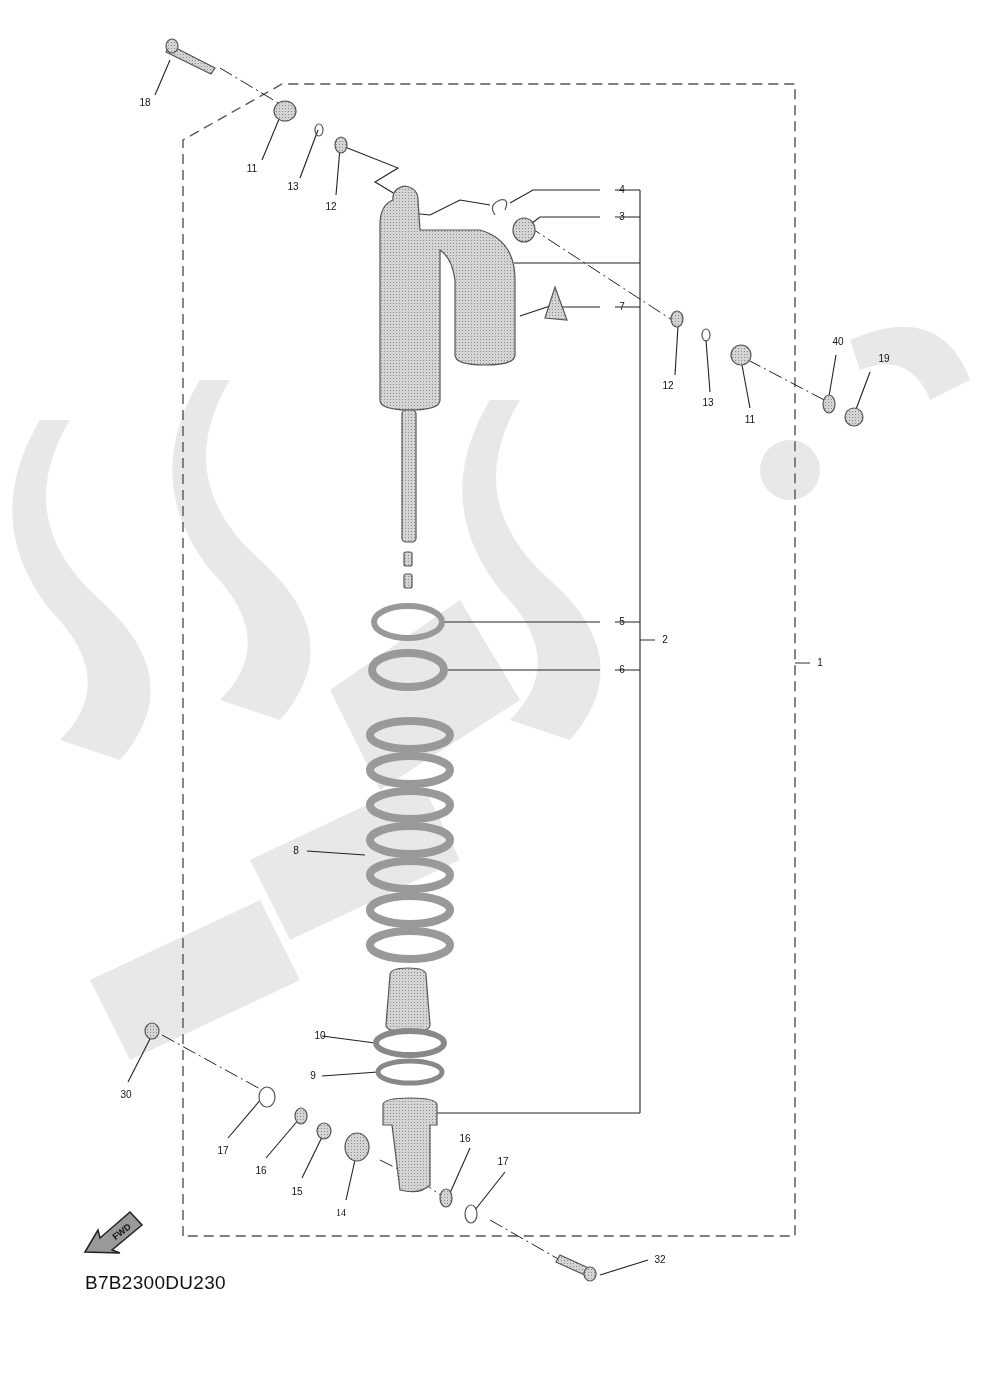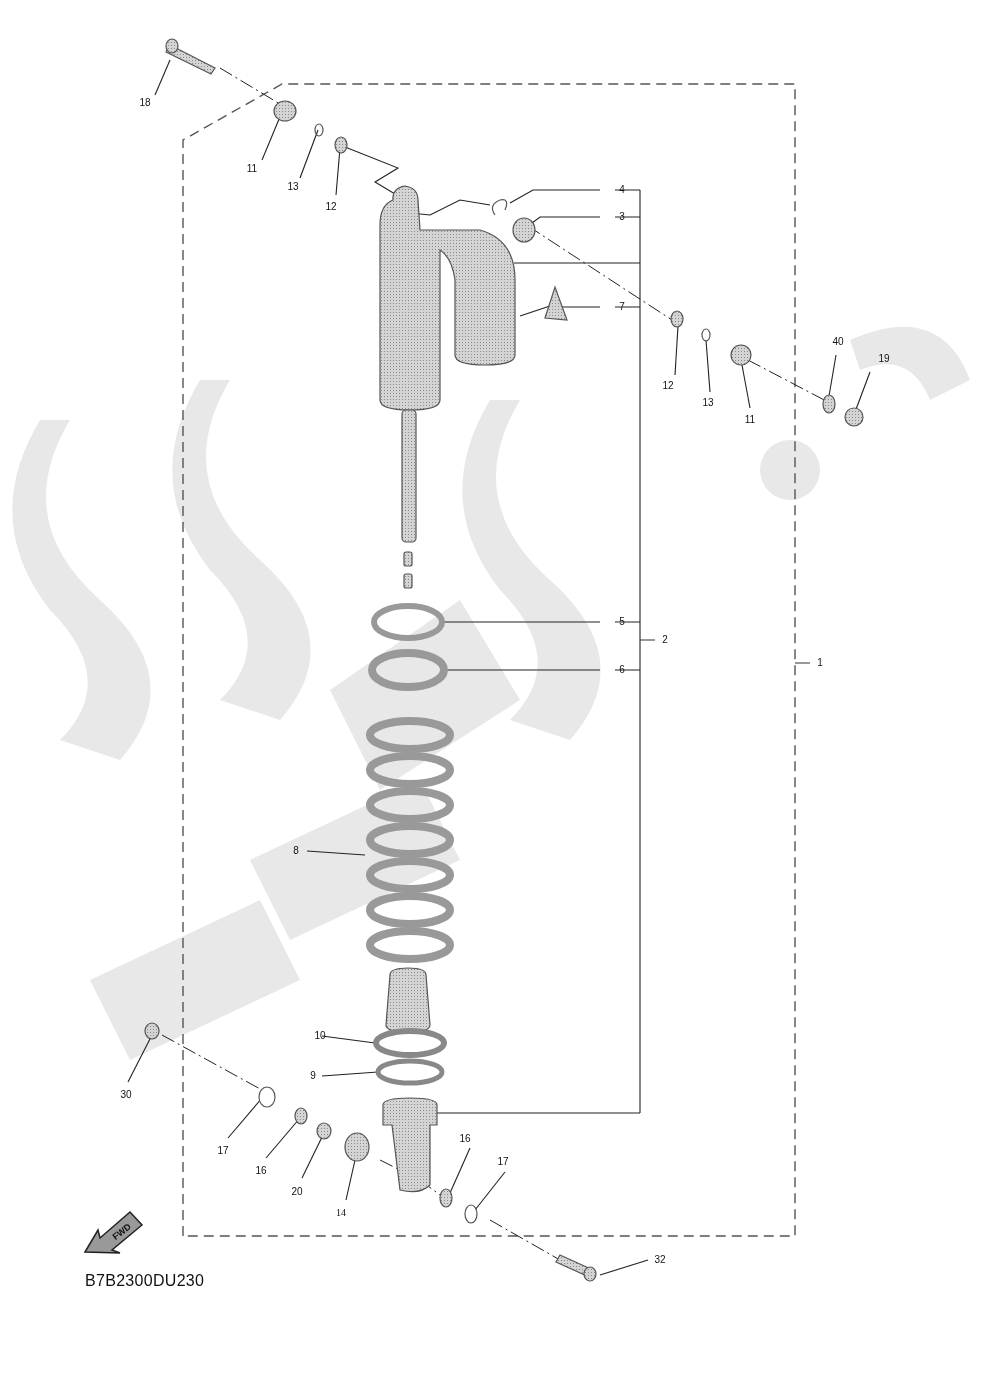--- a/index.html
+++ b/index.html
@@ -1,19 +1,19 @@
 <!DOCTYPE html>
 <html><head>
 <meta charset="utf-8">
 <style>
   html,body{margin:0;padding:0;background:#fff;}
   body{width:1000px;height:1381px;position:relative;overflow:hidden;font-family:"Liberation Sans",sans-serif;}
   svg{position:absolute;left:0;top:0;}
   .lbl{position:absolute;font-size:10px;color:#111;line-height:1;transform:translate(-50%,-50%);white-space:nowrap;}
-  .code{position:absolute;left:85px;top:1272px;font-size:16px;color:#111;letter-spacing:0.3px;text-align:right;}
+  .code{position:absolute;left:85px;top:1272px;font-size:19px;color:#111;letter-spacing:0.3px;text-align:right;}
   .wm{position:absolute;left:0;top:0;}
 </style>
 </head>
 <body>
 
 <svg class="wm" width="1000" height="1381">
   <g fill="#e8e8e8">
     <path d="M70 420 Q10 520 100 600 Q190 680 120 760 L60 740 Q120 680 50 610 Q-20 520 40 420 Z"></path>
     <path d="M230 380 Q170 480 260 560 Q350 640 280 720 L220 700 Q280 640 210 570 Q140 480 200 380 Z"></path>
     <path d="M330 690 L460 600 L520 700 L380 790 Z"></path>
@@ -153,21 +153,21 @@
     <div class="lbl" style="left: 296px; top: 851px;">8</div>
     <div class="lbl" style="left: 313px; top: 1076px;">9</div>
     <div class="lbl" style="left: 320px; top: 1036px;">10</div>
     <div class="lbl" style="left: 252px; top: 169px;">11</div>
     <div class="lbl" style="left: 750px; top: 420px;">11</div>
     <div class="lbl" style="left: 331px; top: 207px;">12</div>
     <div class="lbl" style="left: 668px; top: 386px;">12</div>
     <div class="lbl" style="left: 293px; top: 187px;">13</div>
     <div class="lbl" style="left: 708px; top: 403px;">13</div>
     <div class="lbl" style="left: 341px; top: 1213px; font-family: Liberation Serif, serif;">14</div>
-    <div class="lbl" style="left: 297px; top: 1192px;">20</div>
+    <div class="lbl" style="left: 297px; top: 1192px;">15</div>
     <div class="lbl" style="left: 261px; top: 1171px;">16</div>
     <div class="lbl" style="left: 465px; top: 1139px;">16</div>
     <div class="lbl" style="left: 223px; top: 1151px;">17</div>
     <div class="lbl" style="left: 503px; top: 1162px;">17</div>
     <div class="lbl" style="left: 145px; top: 103px;">18</div>
     <div class="lbl" style="left: 884px; top: 359px;">19</div>
     <div class="lbl" style="left: 838px; top: 342px;">40</div>
     <div class="lbl" style="left: 660px; top: 1260px;">32</div>
     <div class="lbl" style="left: 126px; top: 1095px;">30</div>
   </div>

